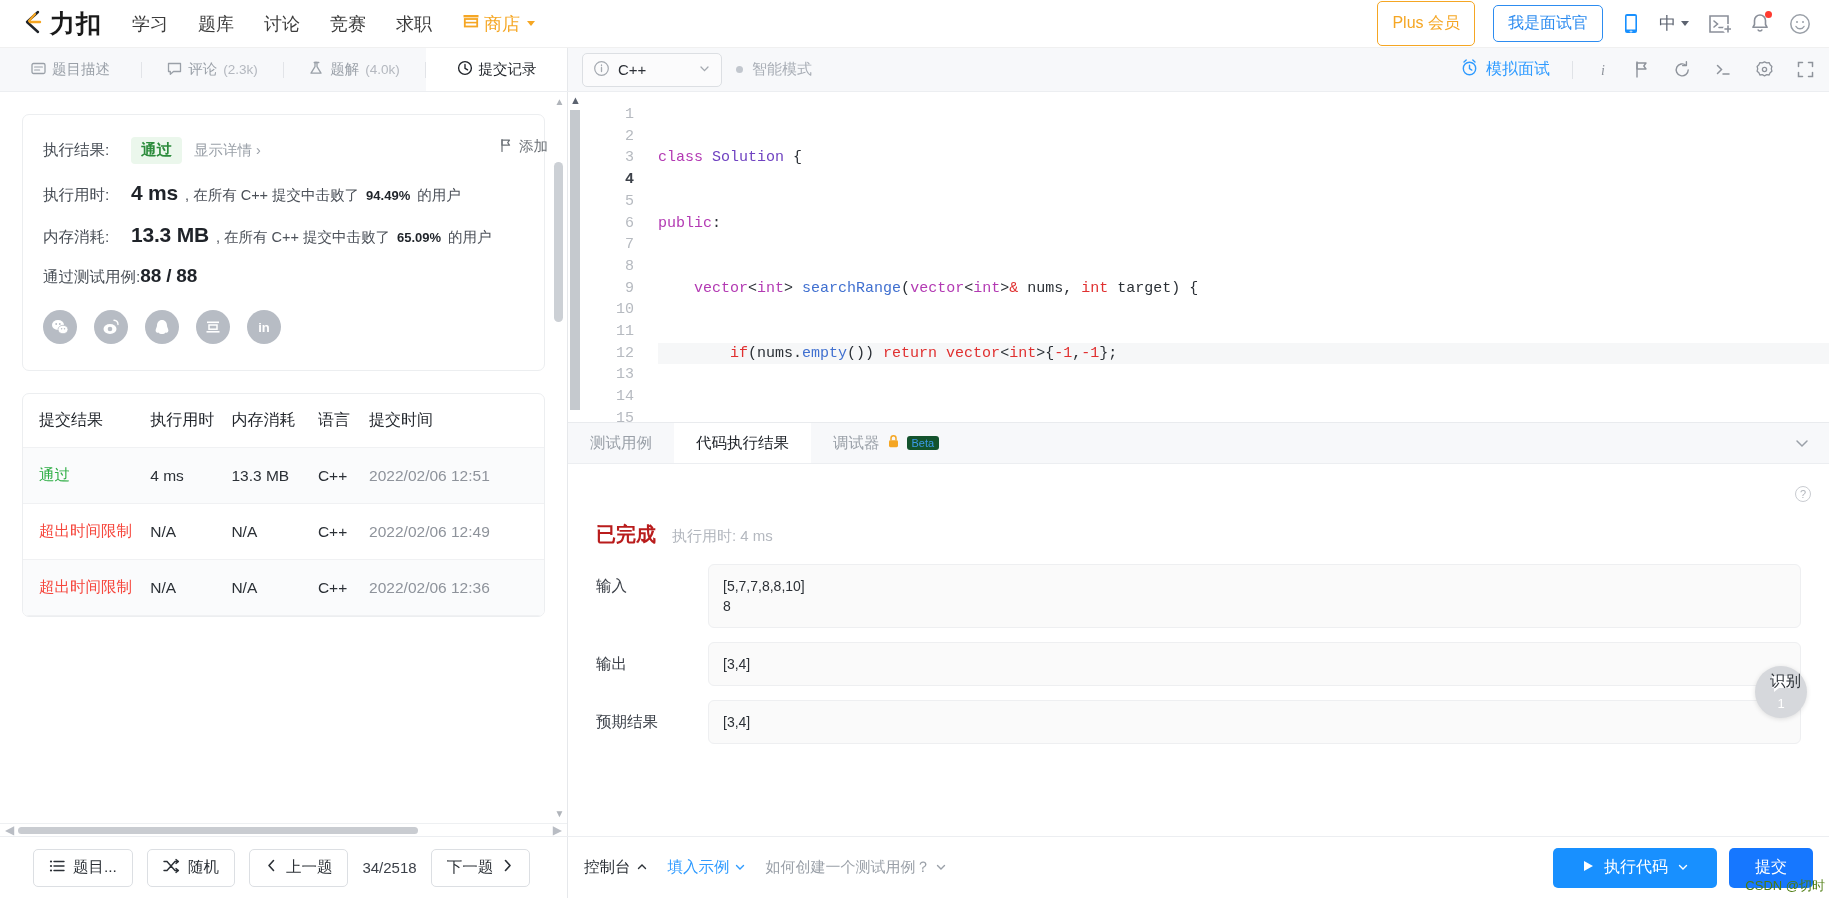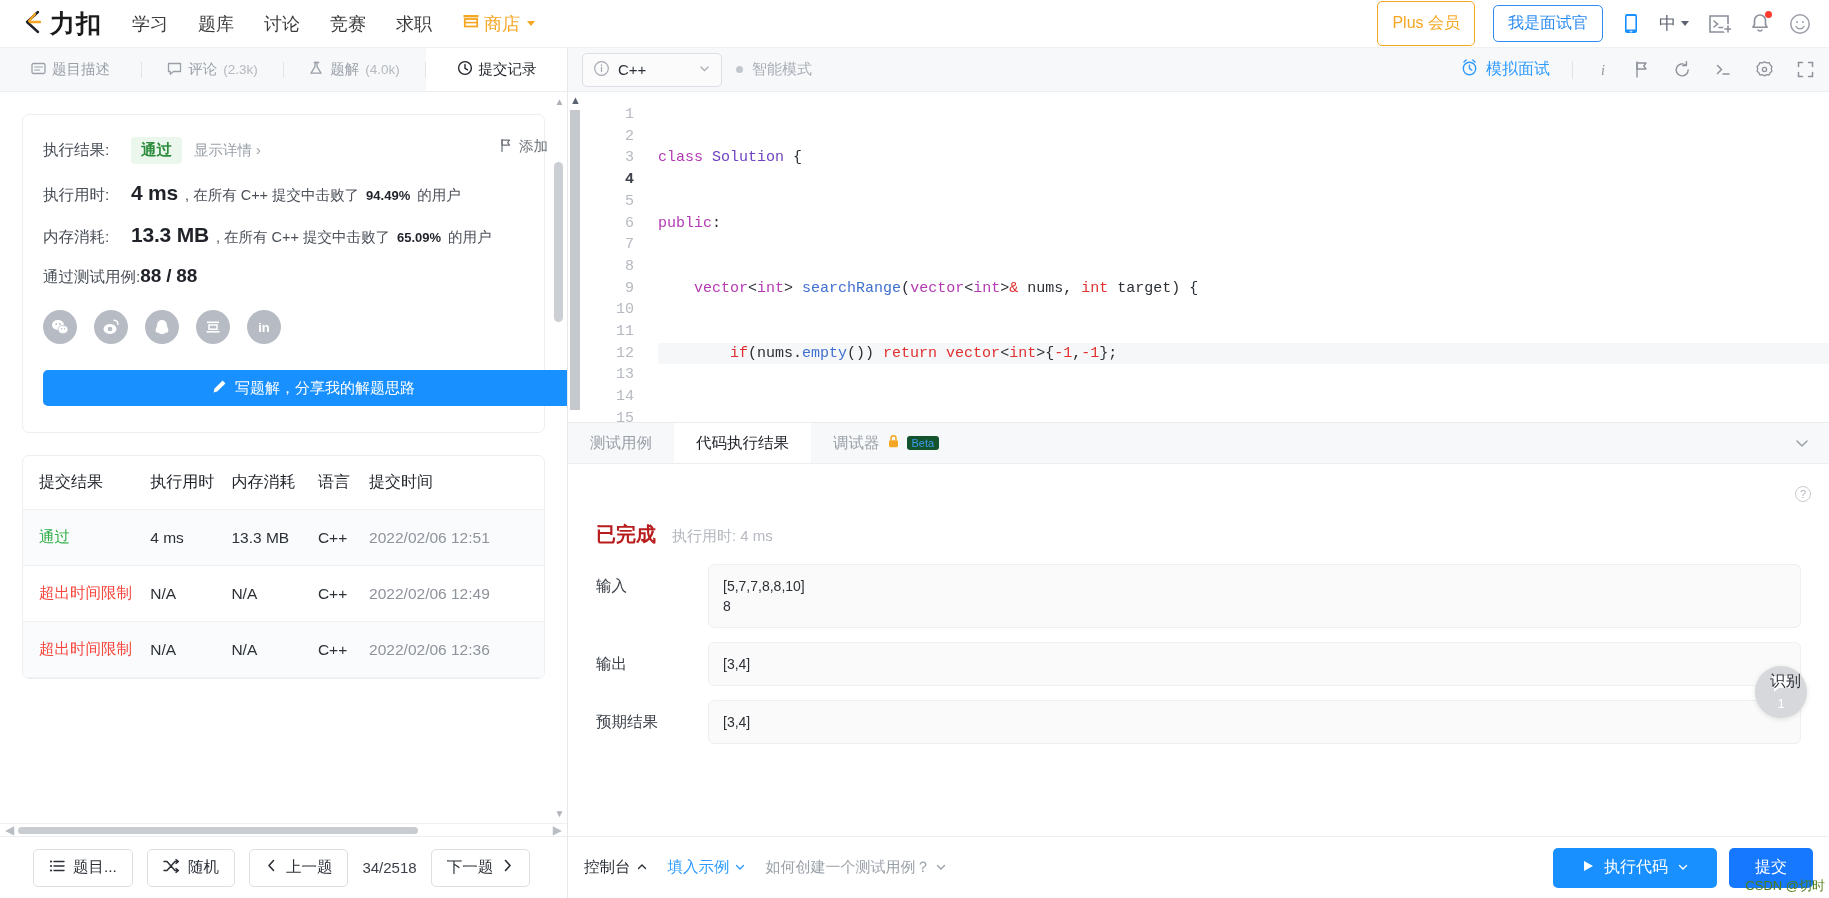--- a/index.html
+++ b/index.html
@@ -434,28 +434,20 @@
             <div class="social">
               <svg width="20" height="20" viewBox="0 0 20 20">
                   <rect x="4" y="4.5" width="12" height="1.6" fill="#fff"></rect>
                   <rect x="6" y="8" width="8" height="4.2" fill="none" stroke="#fff" stroke-width="1.5"></rect>
                   <rect x="3.5" y="14" width="13" height="1.6" fill="#fff"></rect>
                 </svg>
             </div>
             <div class="social" style="font-weight:700;">in</div>
           </div>
 
-          <div class="write-btn">
-            <span>
-              <svg width="15" height="15" viewBox="0 0 15 15">
-                  <path d="M10.6 1.6 l2.8 2.8 l-8.2 8.2 l-3.6 0.8 l0.8 -3.6 z" fill="#fff"></path>
-                </svg>
-            </span>
-            <span>写题解，分享我的解题思路</span>
-          </div>
         </div>
 
         <div class="subm-table">
           <div class="st-head">
             <div class="c0">提交结果</div>
             <div class="c1">执行用时</div>
             <div class="c2">内存消耗</div>
             <div class="c3">语言</div>
             <div class="c4">提交时间</div>
           </div>

